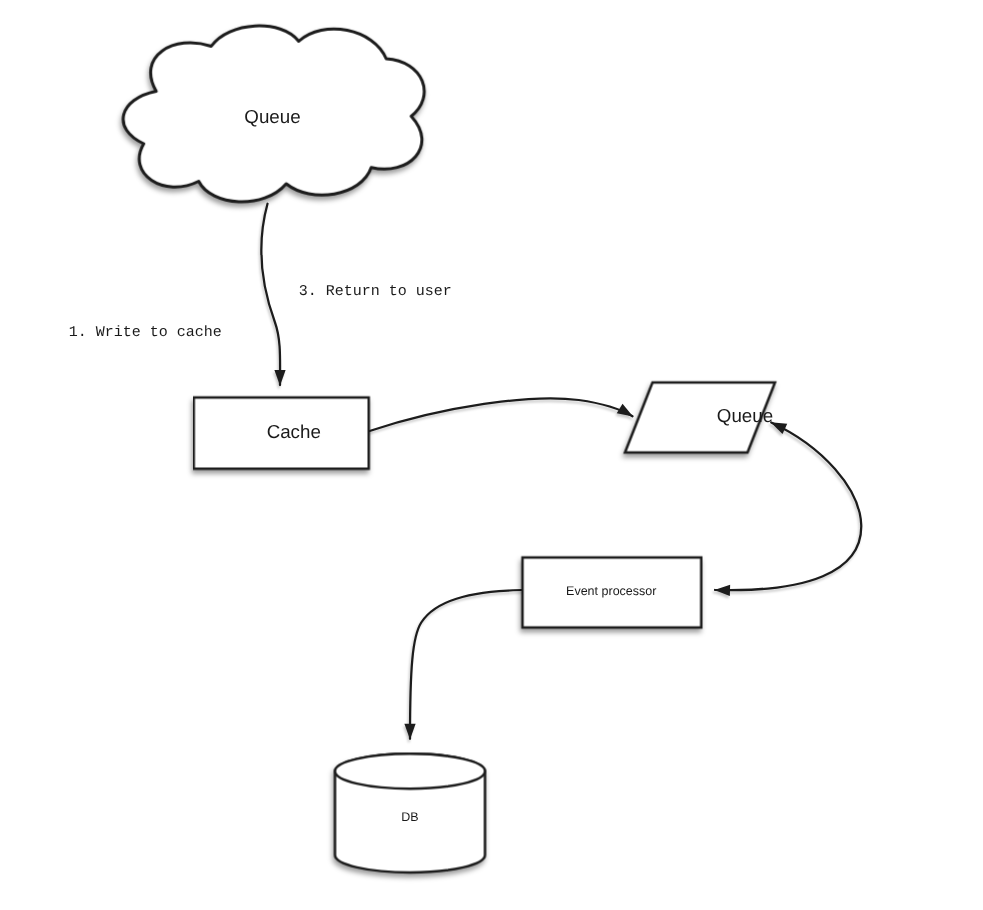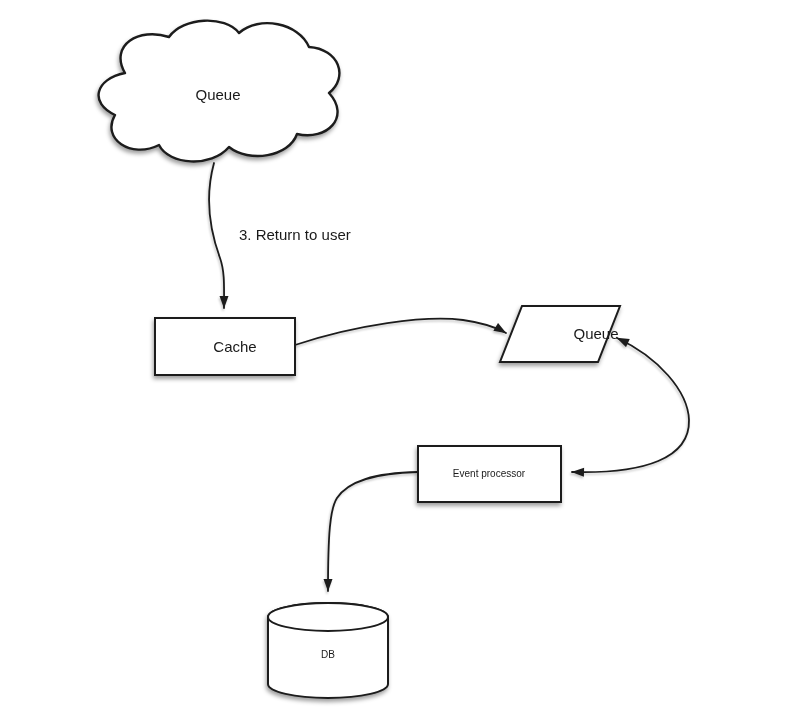--- a/index.html
+++ b/index.html
@@ -48,21 +48,22 @@
     line-height: 1.25;
   }
   .node-lbl {
     transform: translate(-50%, -50%);
     font-size: 15px;
   }
   .node-lbl.small {
     font-size: 10px;
   }
   .edge-lbl {
-    font-size: 15px;
+    font-size: 12px;
+    font-family: Liberation Mono, monospace;
   }
 </style>
 </head>
 <body>
 
 <div class="canvas">
 
   <svg width="786" height="728" viewBox="0 0 786 728">
     <defs>
       <marker id="ah" markerUnits="userSpaceOnUse" markerWidth="15" markerHeight="12" refX="12.5" refY="5" orient="auto">
@@ -110,18 +111,19 @@
   <div class="lbl node-lbl" style="left:218px; top:95px;">Queue</div>
 
   <div class="lbl node-lbl" style="left:235px; top:347px;">Cache</div>
 
   <div class="lbl node-lbl" style="left:560px; top:334px;margin-left:36px;">Queue</div>
 
   <div class="lbl node-lbl small" style="left:489px; top:474px;">Event processor</div>
 
   <div class="lbl node-lbl small" style="left:328px; top:655px;">DB</div>
 
+  <div class="lbl edge-lbl" style="left:55px; top:259px;">1. Write to cache</div>
 
 
   <div class="lbl edge-lbl" style="left:239px; top:226px;">3. Return to user</div>
 
 
 </div>
 
 </body></html>

